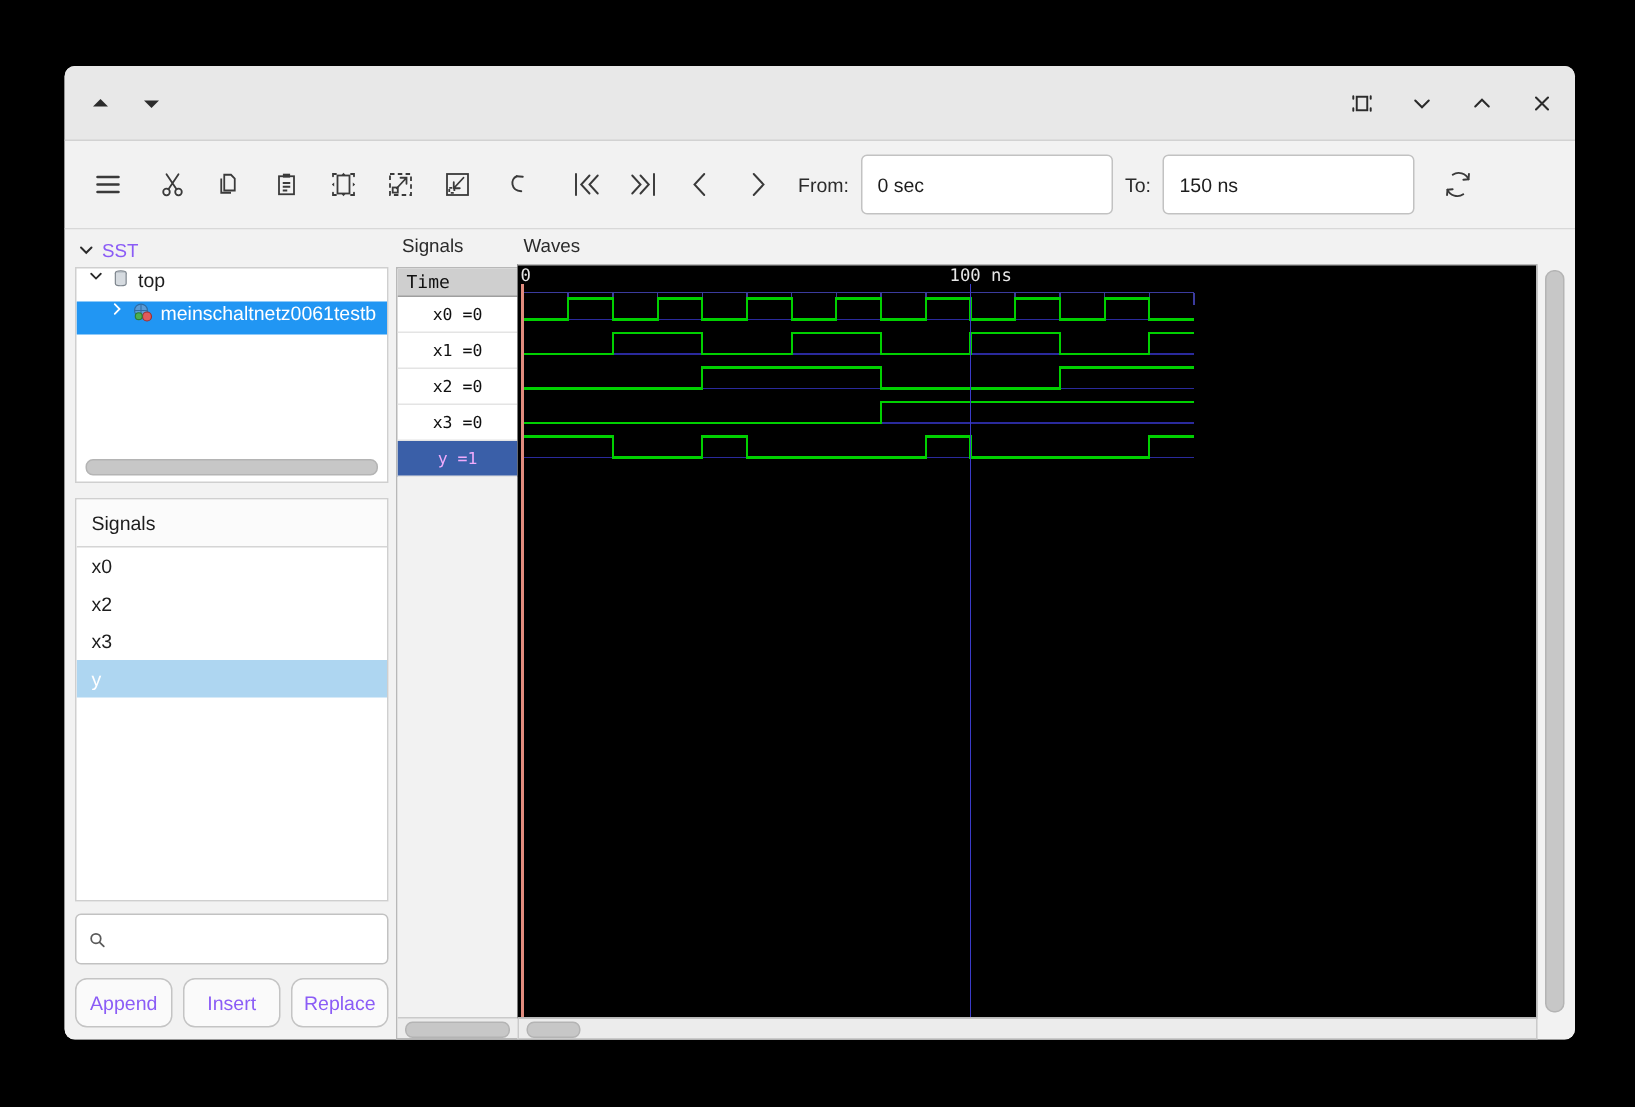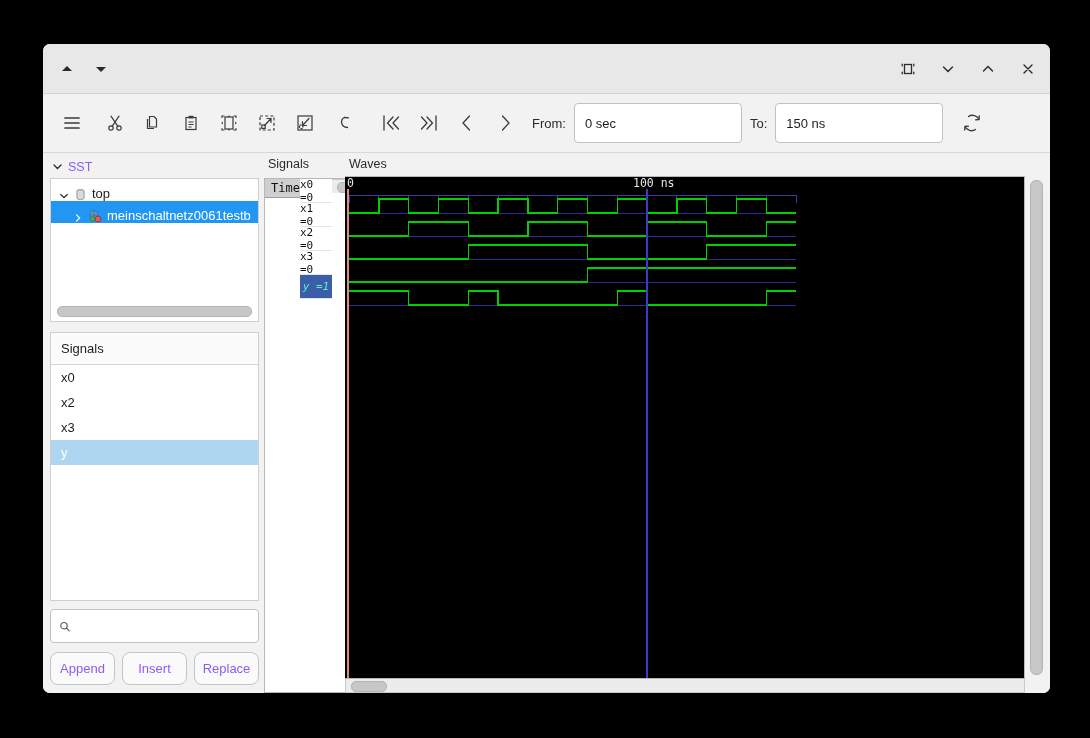--- a/index.html
+++ b/index.html
@@ -43,21 +43,21 @@
   
   #body{flex:1;display:flex;min-height:0;background:#f2f2f2;}
 
   
   #leftcol{width:213px;flex:0 0 213px;display:flex;flex-direction:column;padding:4px 0 0 5px;}
   .sst-head{display:flex;align-items:center;gap:5px;height:19px;padding-left:4px;font-size:12.5px;color:#8b5cf6;}
   .sst-box{
     flex:0 0 142px;margin:2px 2px 0 2px;background:#fff;border:1px solid #cfcfcf;
     position:relative;overflow:hidden;
   }
-  .tree-row{display:flex;align-items:flex-end;gap:5px;height:22px;padding-left:8px;font-size:13px;color:#1d1d1d;}
+  .tree-row{display:flex;align-items:flex-start;gap:5px;height:22px;padding-left:8px;font-size:13px;color:#1d1d1d;}
   .tree-row.child{padding-left:22px;}
   .tree-row.sel{background:#2196f3;color:#fff;}
   .tree-row .nm{white-space:nowrap;overflow:hidden;}
   .hscroll-in{position:absolute;left:6px;right:6px;bottom:4px;height:9px;background:#c7c7c7;border-radius:5px;border:1px solid #b4b4b4;}
 
   .sig-box{
     flex:1;margin:10px 2px 0 2px;background:#fff;border:1px solid #cfcfcf;
     display:flex;flex-direction:column;min-height:0;overflow:hidden;
   }
   .sig-hdr{height:31px;flex:0 0 31px;border-bottom:1px solid #d5d5d5;background:#fbfbfb;
@@ -71,28 +71,28 @@
   .search-wrap input{border:0;outline:0;font-size:12px;width:100%;background:transparent;font-family:"Liberation Sans",sans-serif;}
   .btnrow{margin:9px 2px 8px 2px;display:flex;gap:7px;}
   .gbtn{flex:1;height:31px;background:#fafafa;border:1px solid #c4c4c4;border-radius:8px;
         display:flex;align-items:center;justify-content:center;font-size:13px;color:#8b5cf6;cursor:default;}
 
   
   #midcol{width:81px;flex:0 0 81px;display:flex;flex-direction:column;padding:4px 0 0 3px;}
   .pane-title{height:19px;font-size:12.5px;color:#2b2b2b;padding-left:4px;}
   .sigpane{
     flex:1;margin:2px 0 0 0;background:#ffffff;border:1px solid #b8b8b8;border-right:0;
-    display:flex;flex-direction:row;min-height:0;overflow:hidden;
+    display:flex;flex-direction:column;min-height:0;overflow:hidden;
   }
   .sp-time{height:18px;flex:0 0 18px;background:#cfcfcf;border-bottom:1px solid #9f9f9f;
            display:flex;align-items:center;padding-left:6px;font-size:12px;
            font-family:"DejaVu Sans Mono",monospace;color:#111;}
   .sp-row{height:23px;flex:0 0 23px;border-bottom:1px solid #e4e4e4;display:flex;align-items:center;
           justify-content:center;font-size:11px;font-family:"DejaVu Sans Mono",monospace;color:#111;}
-  .sp-row.sel{background:#3a5fa8;color:#5eead4;font-style:italic;}
+  .sp-row.sel{background:#3a5fa8;color:#f0abfc;}
   .sp-fill{flex:1;background:#f2f2f2;}
   .sp-hs{height:13px;flex:0 0 13px;background:#ececec;border-top:1px solid #cacaca;position:relative;}
   .sp-hs .thumb{position:absolute;left:5px;top:2px;width:68px;height:9px;background:#c7c7c7;border-radius:5px;border:1px solid #b4b4b4;}
 
   
   #wavecol{flex:1;display:flex;flex-direction:column;padding:4px 4px 0 0;min-width:0;}
   .wavewrap{flex:1;display:flex;min-height:0;}
   .wavecanvas{flex:1;position:relative;background:#000;border:1px solid #b8b8b8;border-left:0;overflow:hidden;min-width:0;}
   .vscroll{width:21px;flex:0 0 21px;background:#f2f2f2;position:relative;}
   .vscroll .thumb{position:absolute;left:5px;top:4px;width:11px;bottom:4px;background:#c7c7c7;border-radius:6px;border:1px solid #b4b4b4;}

